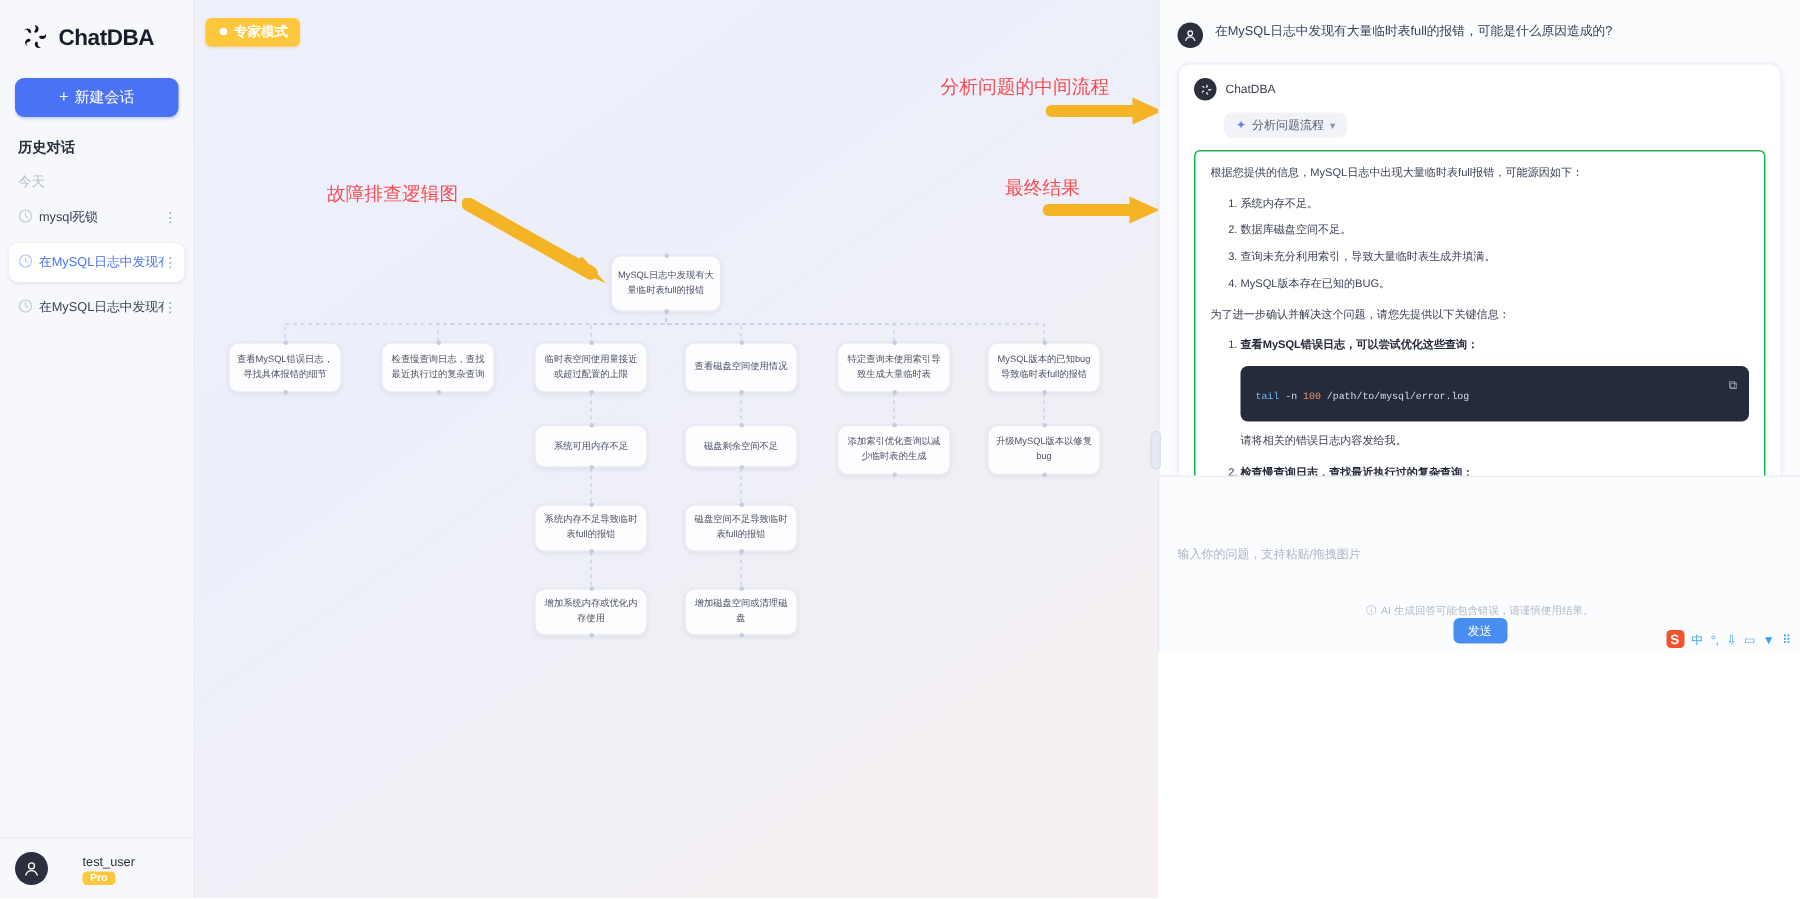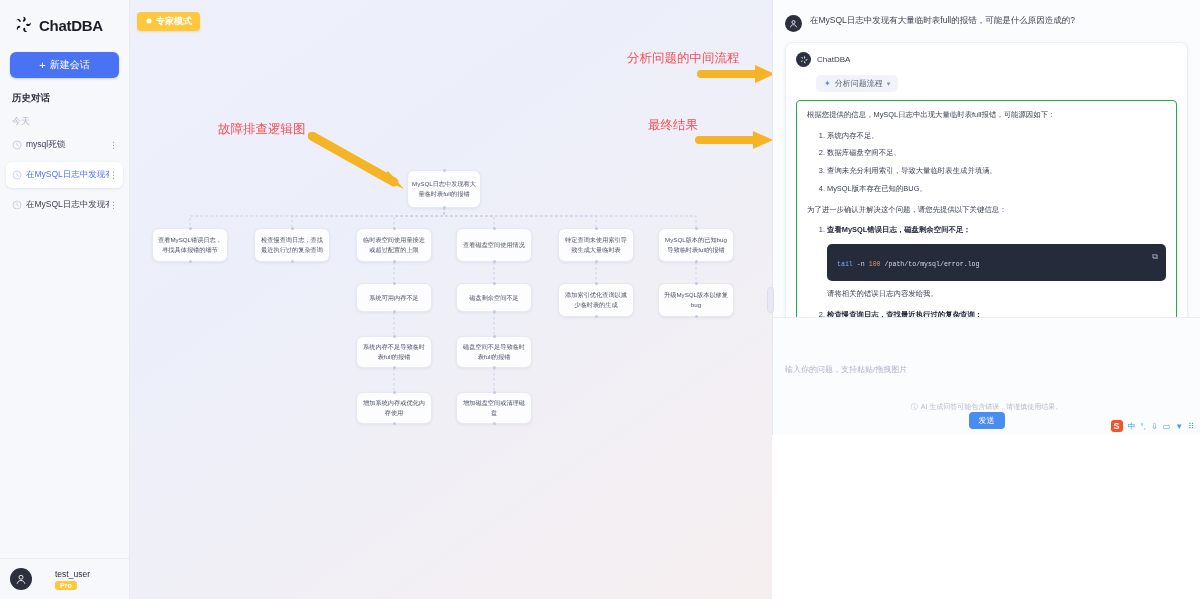--- a/index.html
+++ b/index.html
@@ -443,21 +443,21 @@
       <path d="M4 4 L86 50" stroke="#f5b425" stroke-width="9" stroke-linecap="round"></path>
       <path d="M96 57 L72 46 L80 39 Z" fill="#f5b425"></path>
     </svg>
 
     <div class="annot" style="left:497px; top:50px;">分析问题的中间流程</div>
     <svg class="arrow-svg" style="left:567px; top:62px;" width="90" height="26" viewBox="0 0 90 26">
       <path d="M4 12 L64 12" stroke="#f5b425" stroke-width="8" stroke-linecap="round"></path>
       <path d="M78 12 L58 3 L58 21 Z" fill="#f5b425"></path>
     </svg>
 
-    <div class="annot" style="left:518px; top:117px;">最终结果</div>
+    <div class="annot" style="left:540px; top:117px;">最终结果</div>
     <svg class="arrow-svg" style="left:565px; top:128px;" width="90" height="26" viewBox="0 0 90 26">
       <path d="M4 12 L64 12" stroke="#f5b425" stroke-width="8" stroke-linecap="round"></path>
       <path d="M78 12 L58 3 L58 21 Z" fill="#f5b425"></path>
     </svg>
   </div>
 
   <div class="chat">
     <div class="collapse-handle"></div>
 
     <div class="chat-scroll">
@@ -499,21 +499,21 @@
           <ol>
             <li>系统内存不足。</li>
             <li>数据库磁盘空间不足。</li>
             <li>查询未充分利用索引，导致大量临时表生成并填满。</li>
             <li>MySQL版本存在已知的BUG。</li>
           </ol>
           <p>为了进一步确认并解决这个问题，请您先提供以下关键信息：</p>
 
           <ol class="steps">
             <li>
-              <span class="sub-title">查看MySQL错误日志，磁盘剩余空间不足：</span>
+              <span class="sub-title">查看MySQL错误日志，可以尝试优化这些查询：</span>
               <div class="codeblock">
                 <span class="copy-ic">⧉</span>
                 <div class="code-line">
                   <span class="kw">tail</span>
                   <span>-n</span>
                   <span class="num">100</span>
                   <span>/path/to/mysql/error.log</span>
                 </div>
               </div>
             </li>

